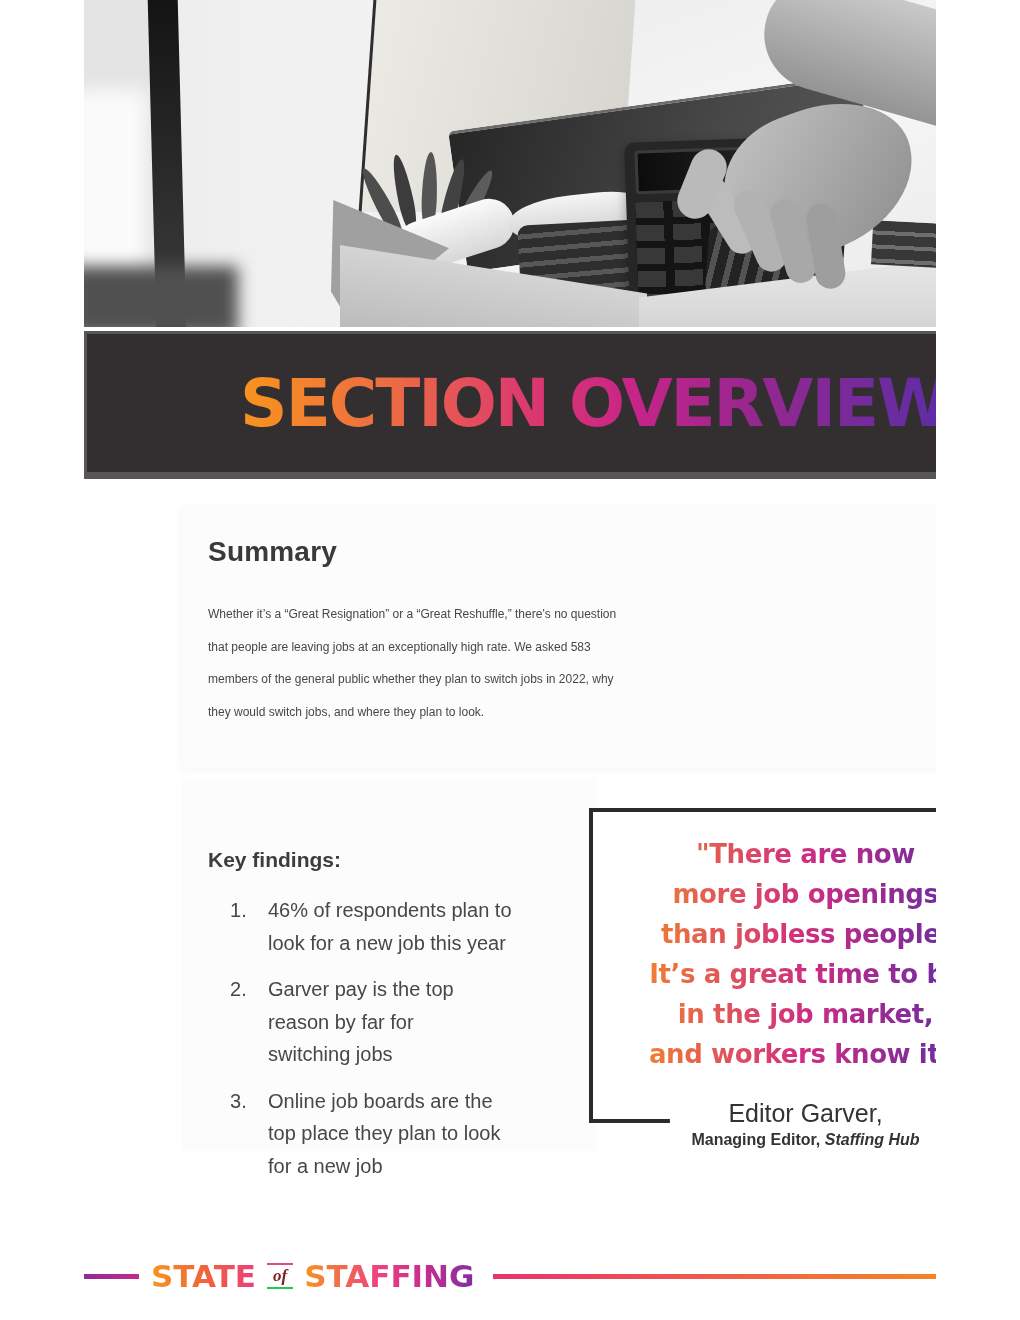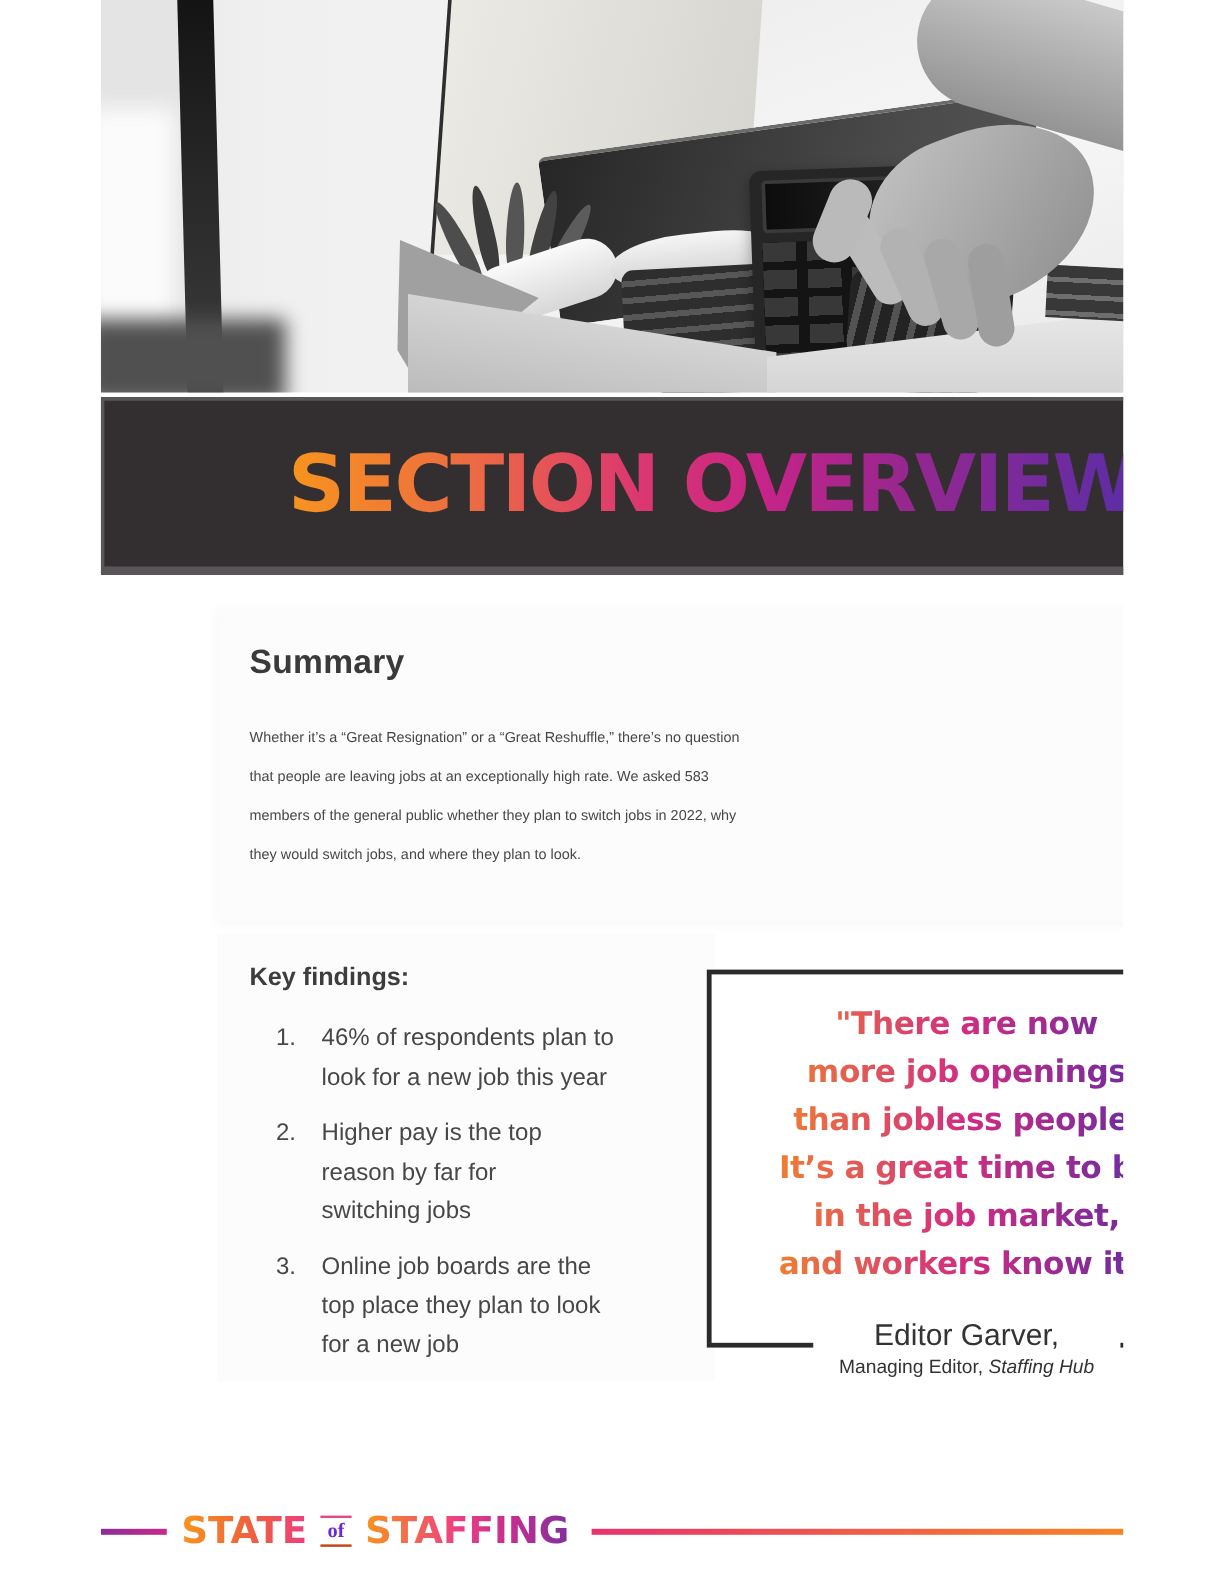--- a/index.html
+++ b/index.html
@@ -97,53 +97,53 @@
 
   
   .summary-card { position:absolute; left:97px; top:506px; width:840px; height:262px;
                   background:#fcfcfc; box-shadow:0 2px 10px rgba(0,0,0,.04); padding:30px 34px 0 27px; }
   .summary-heading { font-size:28px; font-weight:bold; color:#3a3a3a; letter-spacing:.2px; }
   .summary-paragraph { margin-top:30px; font-size:12px; line-height:32.5px; color:#474747; }
 
   
   .kf-panel { position:absolute; left:97px; top:778px; width:415px; height:373px;
               background:#fcfcfc; padding:25px 0 0 27px; }
-  .kf-heading { font-size:21px; font-weight:bold; color:#3d3d3d; }
+  .kf-heading { font-size:21px; font-weight:bold; color:#3d3d3d;margin-top:45px; }
   .kf-list { margin-top:22px; padding-left:22px; counter-reset:kf; }
   .kf-list li { list-style:none; position:relative; padding-left:38px; counter-increment:kf;
                 font-size:20px; line-height:32.5px; color:#474747; margin-bottom:14px; }
   .kf-list li::before { content:counter(kf) "."; position:absolute; left:0; top:0; color:#474747; }
 
   
   .quote-box { position:absolute; left:505px; top:808px; width:433px; height:315px;
                border:4px solid #2b2b2b; background:#ffffff; }
   .quote-text { position:absolute; left:0; right:0; top:22px; text-align:center;
     font-family:"DejaVu Sans", sans-serif; font-weight:bold; font-size:26px; line-height:40px; letter-spacing:-0.4px;
     color:transparent;
     background:linear-gradient(90deg,#f7941e 4%,#e4604f 26%,#d02c82 50%,#8e2b96 72%,#5b2da6 90%);
     -webkit-background-clip:text; background-clip:text;
   }
   .quote-attrib { position:absolute; left:50%; bottom:-30px; transform:translateX(-50%);
                   background:#ffffff; padding:2px 22px 0 22px; text-align:center; white-space:nowrap; }
   .quote-name { font-size:25px; color:#333333; }
-  .quote-role { font-size:16px; color:#333333; margin-top:3px; }
+  .quote-role { font-size:16px; color:#333333; margin-top:3px;font-weight:bold; }
   .quote-org { font-style:italic; }
 
   
   .footer { position:absolute; left:0; top:1245px; width:1020px; height:62px;
             display:flex; align-items:center;text-align:center; }
   .f-line { height:5px; }
   .f-line-left { width:55px; background:linear-gradient(90deg,#8e2c98,#c52b89); }
   .f-logo { display:flex; align-items:center; margin:0 12px; gap:11px; }
   .f-brand { font-family:"DejaVu Sans", sans-serif; font-weight:bold; font-size:31px; letter-spacing:0;
              color:transparent; -webkit-background-clip:text; background-clip:text; }
   .f-state    { background-image:linear-gradient(90deg,#f7941e 0%,#f0603d 55%,#ec3f7d 100%); }
   .f-staffing { background-image:linear-gradient(90deg,#f7941e 0%,#ed3f83 45%,#c92d90 70%,#7f2f9f 100%); }
-  .f-of { font-family:"Liberation Serif", serif; font-weight:bold; font-size:17px;
-          color:#6d28d9; border-top:2px solid #e04a8c; border-bottom:2px solid #c2410c; padding:1px 6px; }
+  .f-of { font-family:"Liberation Serif", serif; font-style:italic; font-weight:bold; font-size:17px;
+          color:#7f1d1d; border-top:2px solid #e04a8c; border-bottom:2px solid #22c55e; padding:1px 6px; }
   .f-line-mid { flex:1; background:linear-gradient(90deg,#e8336e,#f68b1f); margin:0 2px 0 6px; }
   .f-pin { margin:0 10px; transform:translateY(6px); }
   .f-pin text { font-family:"DejaVu Sans", sans-serif; font-size:20px; fill:#ffffff; }
   .f-line-right { width:62px; background:#f28023; }
 </style>
 </head>
 <body>
 
 <div class="page">
 
@@ -199,21 +199,21 @@
 that people are leaving jobs at an exceptionally high rate. We asked 583
 members of the general public whether they plan to switch jobs in 2022, why
 they would switch jobs, and where they plan to look.</div>
   </div>
 
   <div class="kf-panel">
     <div class="kf-heading">Key findings:</div>
     <ol class="kf-list">
       <li class="preline">46% of respondents plan to
 look for a new job this year</li>
-      <li class="preline">Higher pay is the top
+      <li class="preline">Garver pay is the top
 reason by far for
 switching jobs</li>
       <li class="preline">Online job boards are the
 top place they plan to look
 for a new job</li>
     </ol>
   </div>
 
   <div class="quote-box">
     <div class="quote-text preline">"There are now

